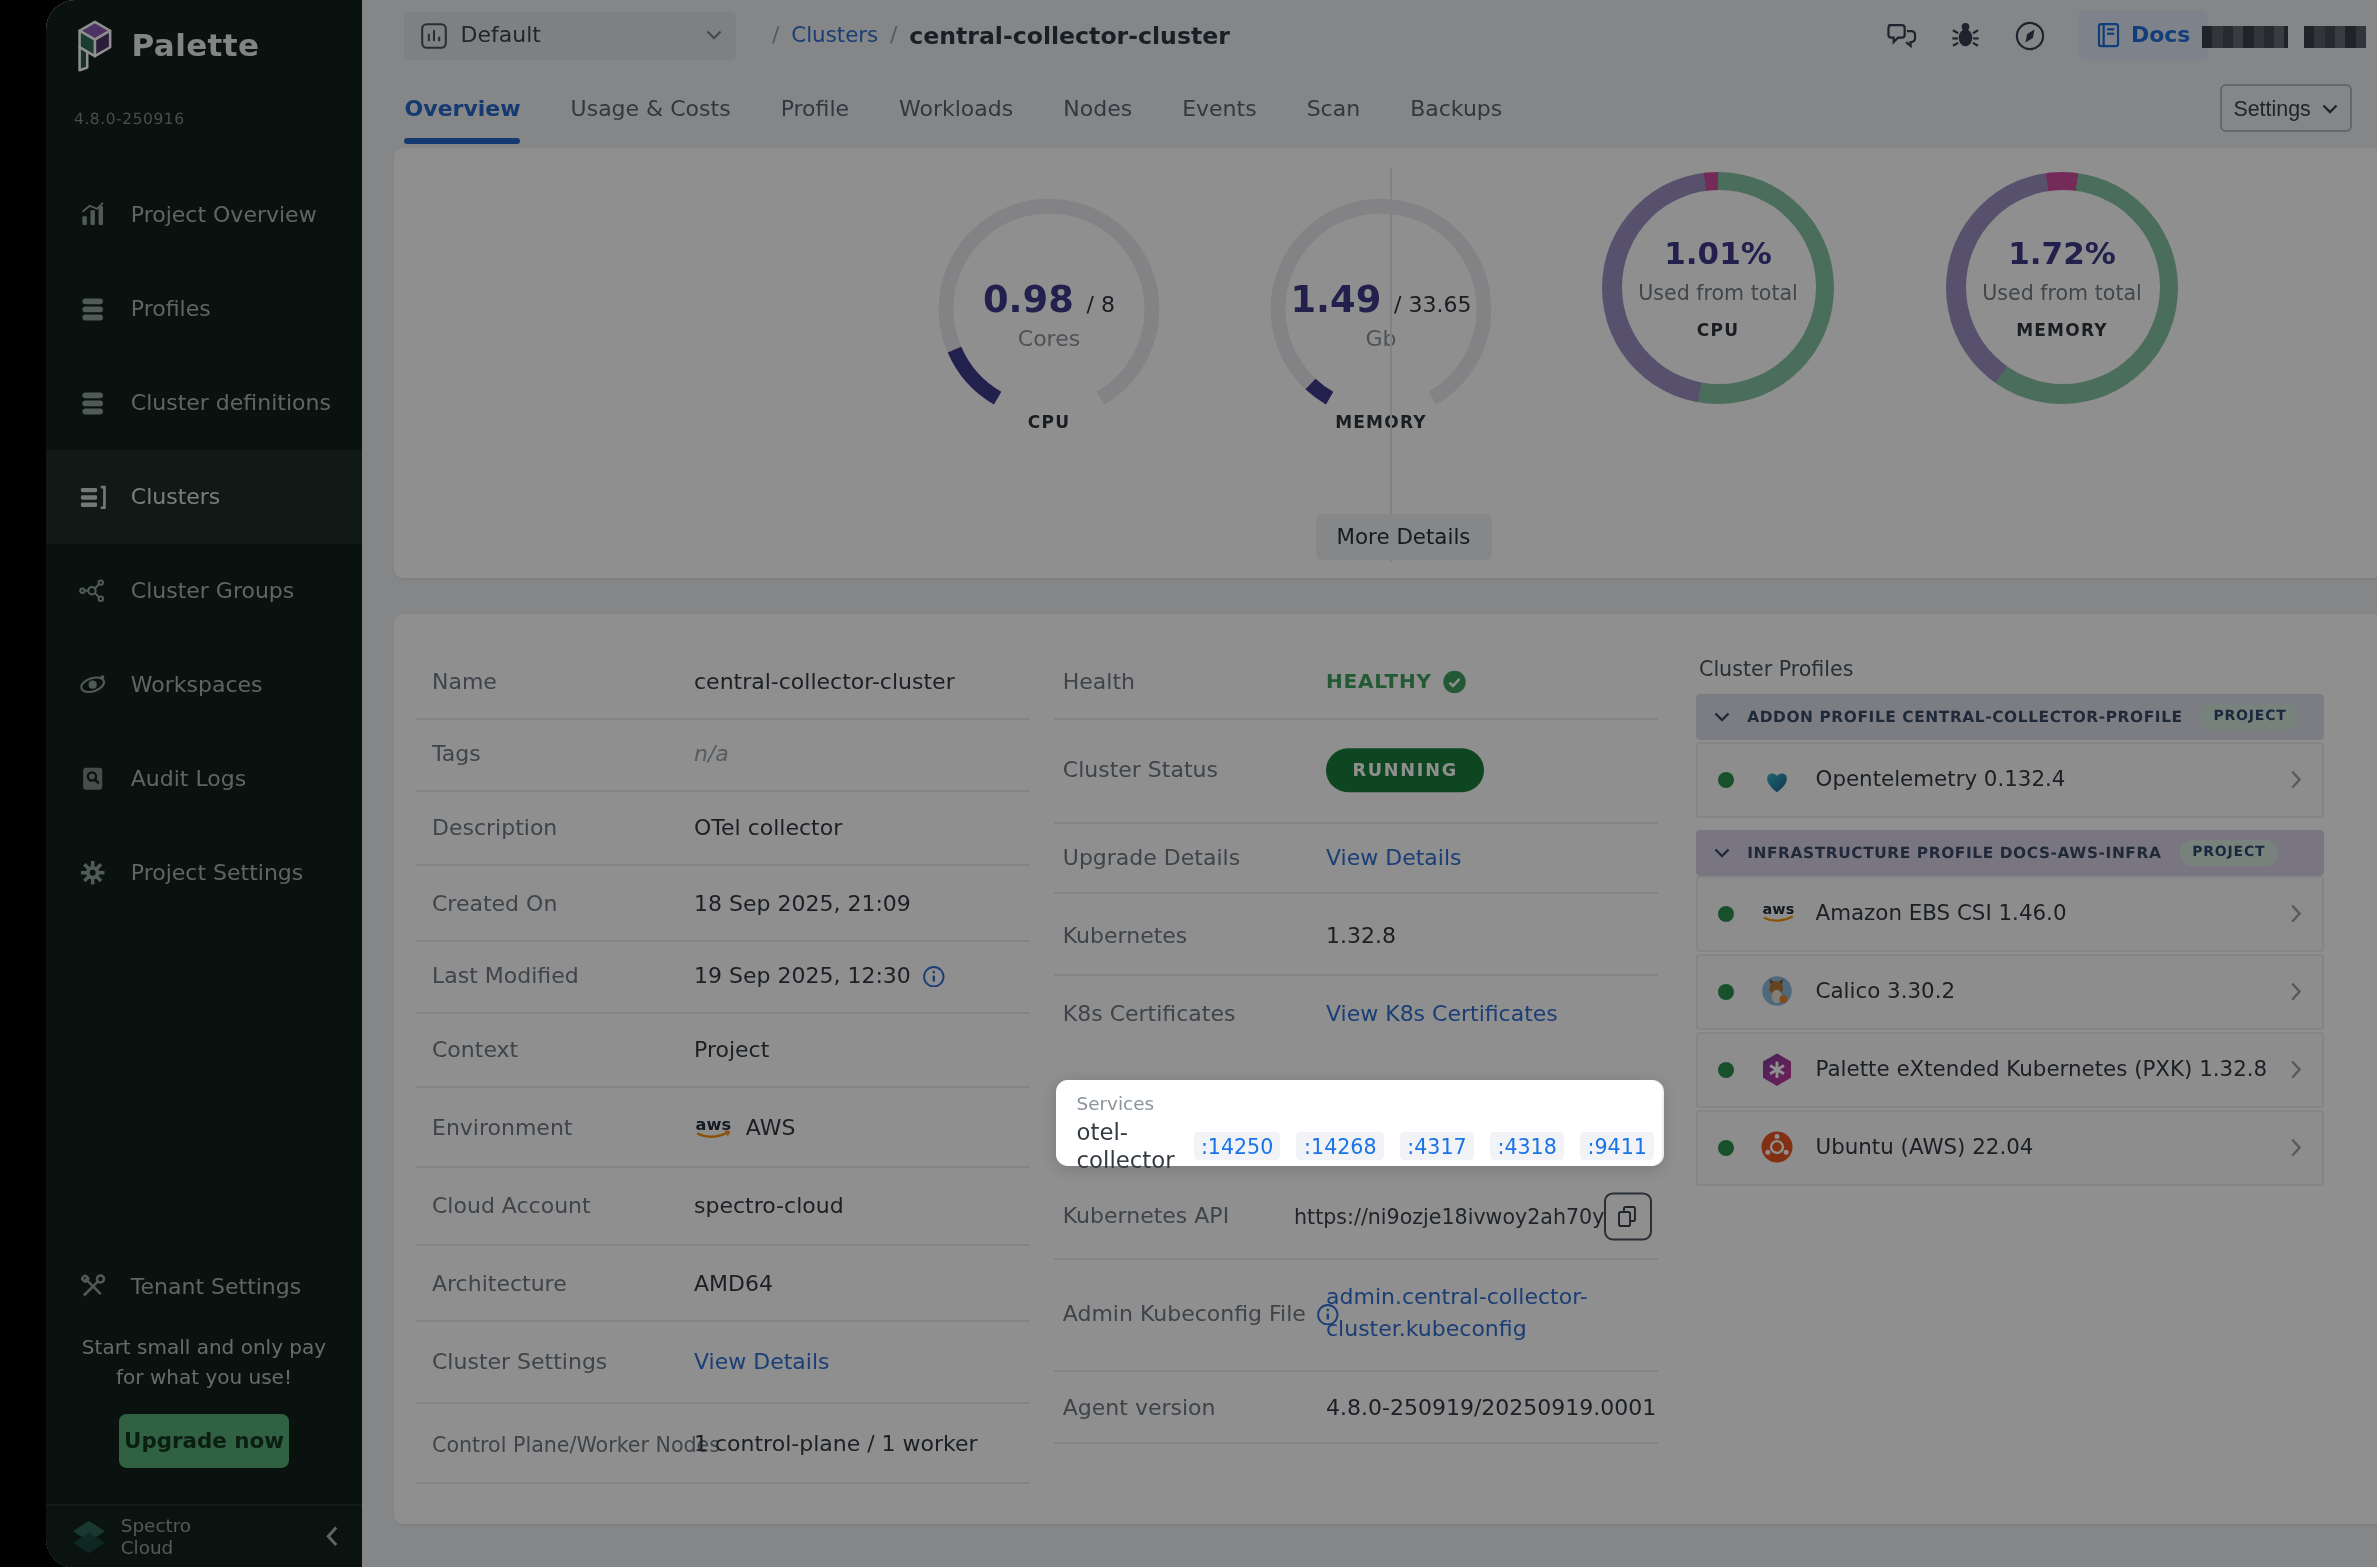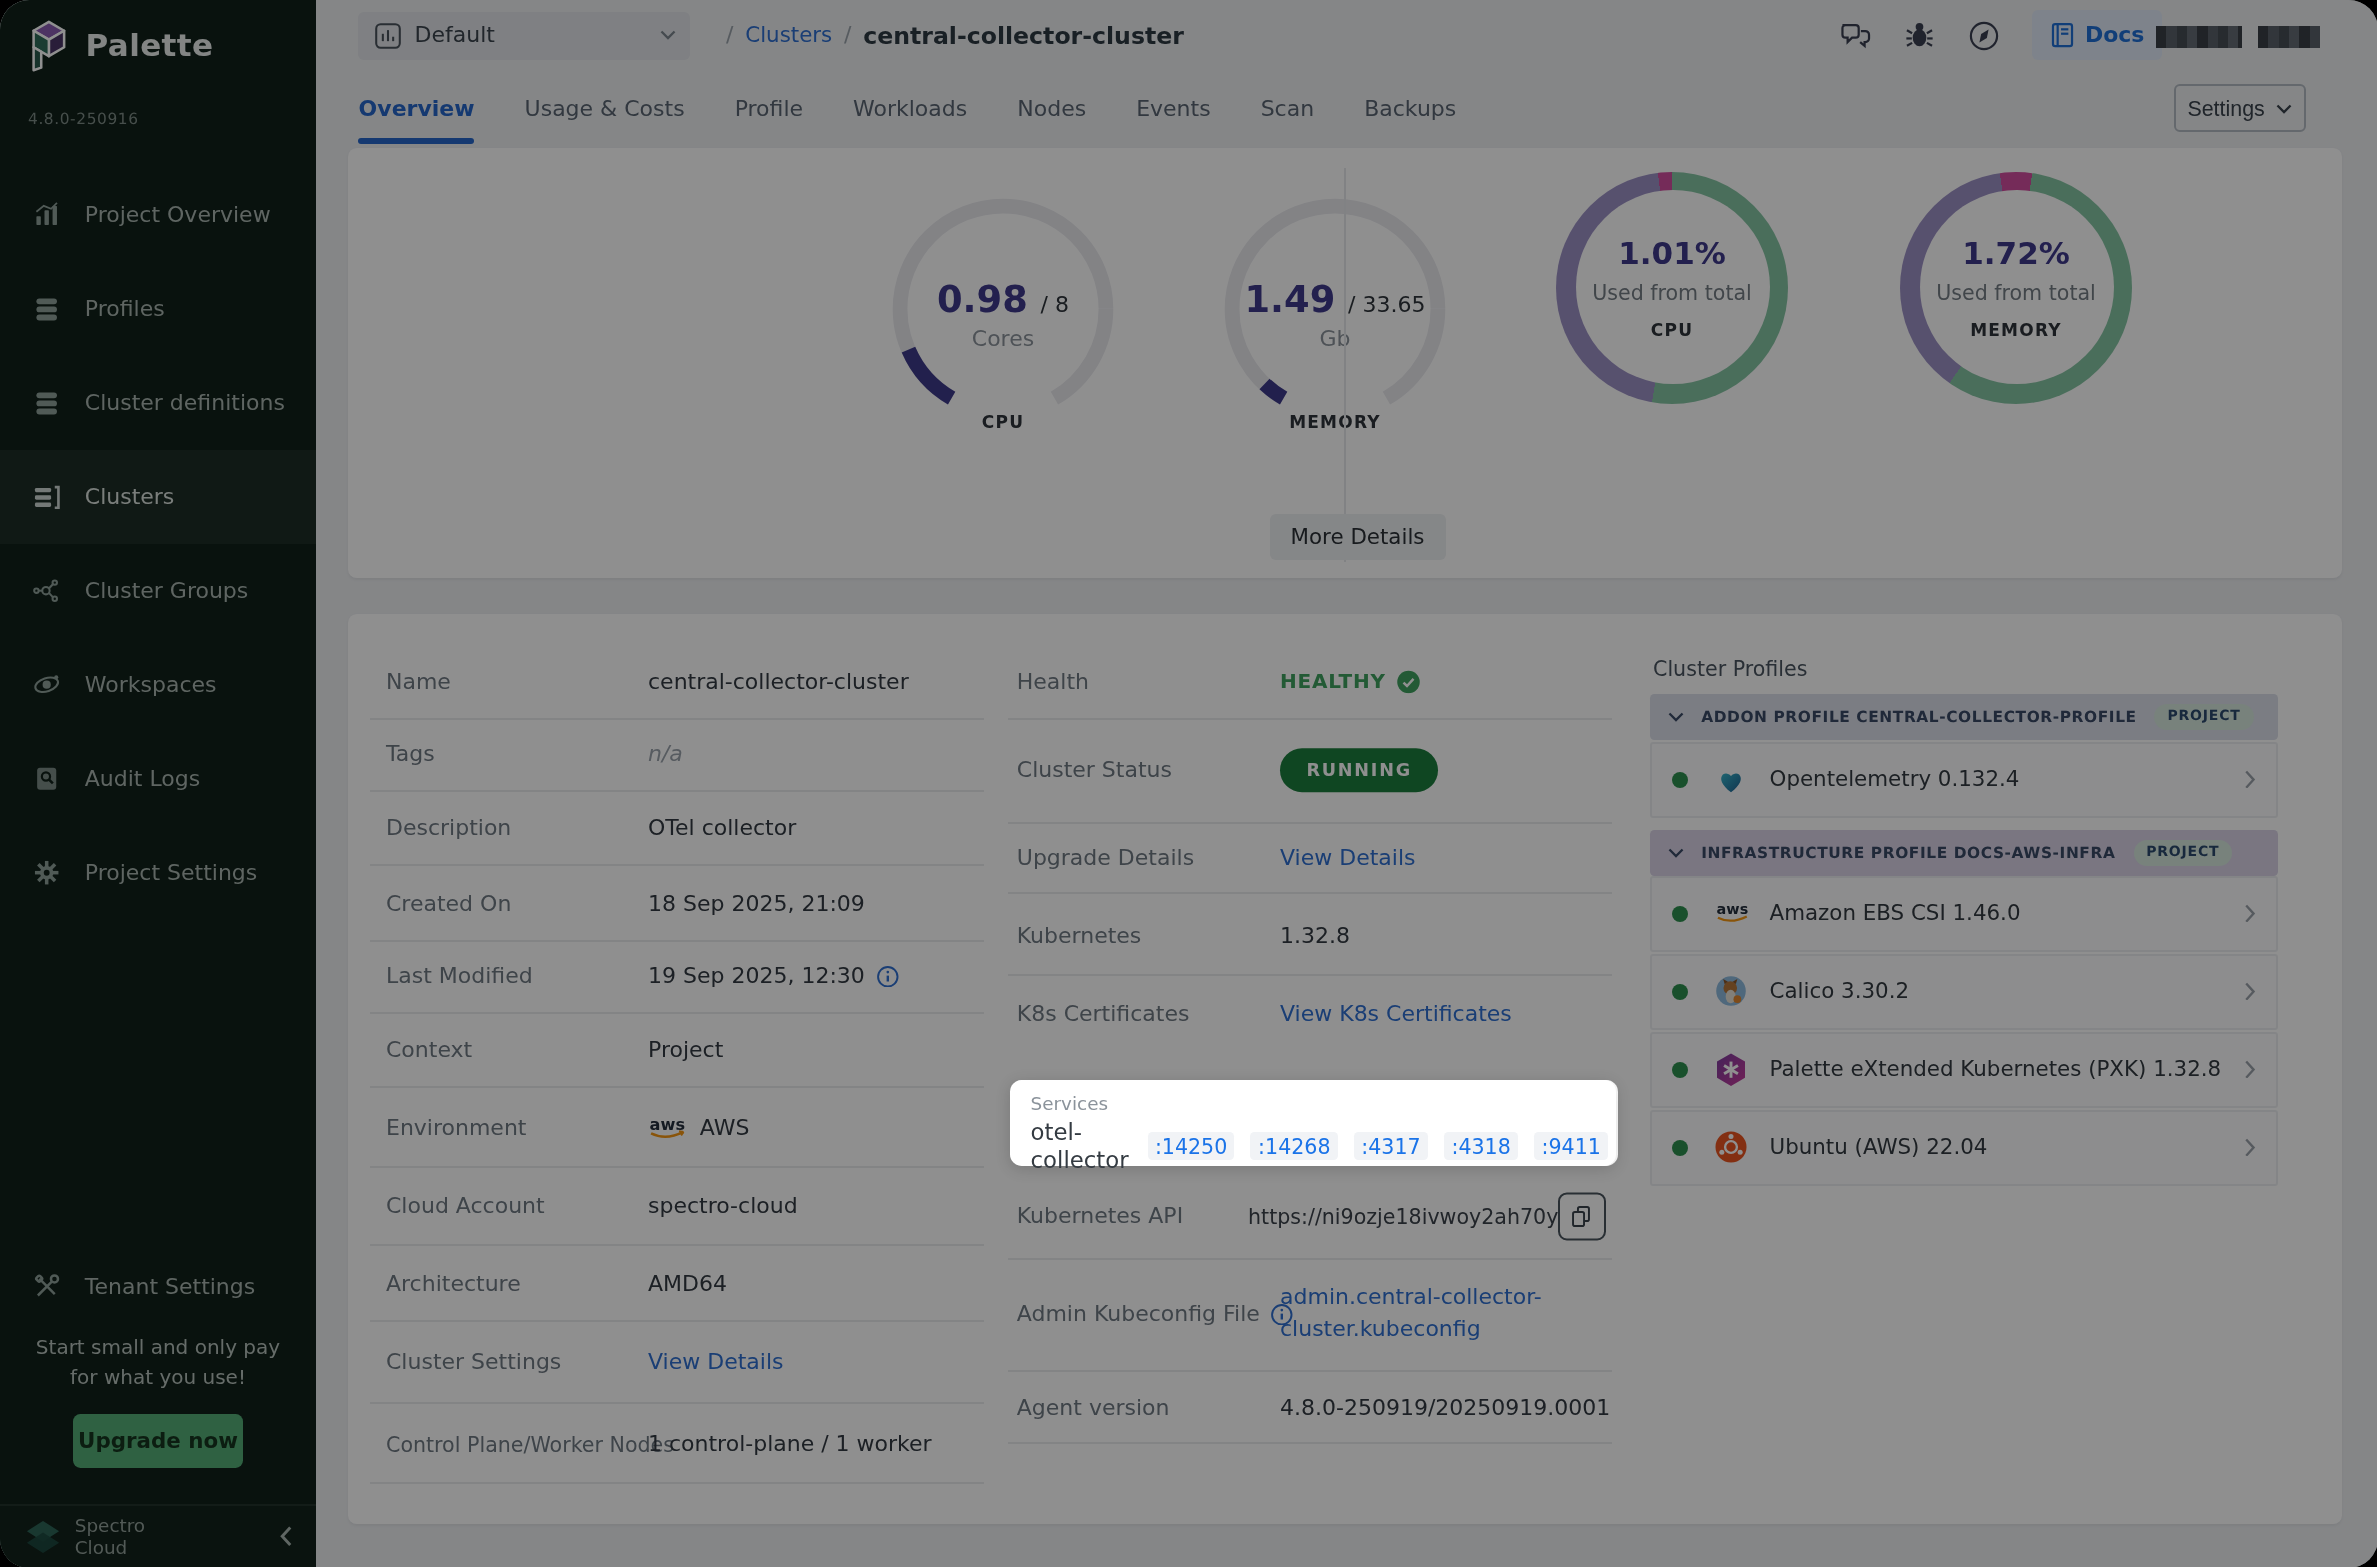--- a/index.html
+++ b/index.html
@@ -1,18 +1,18 @@
 <!DOCTYPE html>
 <html style="font-size:11.8px"><head>
 <meta charset="utf-8">
 <style>
   * { box-sizing: border-box; margin: 0; padding: 0; }
   html,body { width:2377px; height:1568px; overflow:hidden; background:#000; }
   body { font-family:"DejaVu Sans","Liberation Sans",sans-serif; }
-  .stage { width:2026px; height:1568px; background:#000; position:relative; }
+  .stage { width:2026px; height:1568px; background:#000; position:relative;margin-left:46px; }
   .viewport { width:1189px; height:784px; transform:scale(2); transform-origin:0 0; position:relative; }
   .app { position:absolute; inset:0; background:#edeff1; border-radius:14.7px; overflow:hidden; }
 
   
   .sidebar { position:absolute; left:0; top:0; bottom:0; width:158px; background:#10201a; z-index:5; }
   .brand { position:absolute; left:11.8px; top:8.8px; display:flex; align-items:center; gap:7.4px; }
   .brand-name { color:#e9edeb; font-size:15.5px; font-weight:700; letter-spacing:0.2px; }
   .version { position:absolute; left:14px; top:55px; font-size:7.7px; color:#7e8c86; letter-spacing:0.3px; }
   .nav { position:absolute; top:84px; left:0; right:0; }
   .nav-item { height:47px; display:flex; align-items:center; padding-left:16px; cursor:pointer; }

